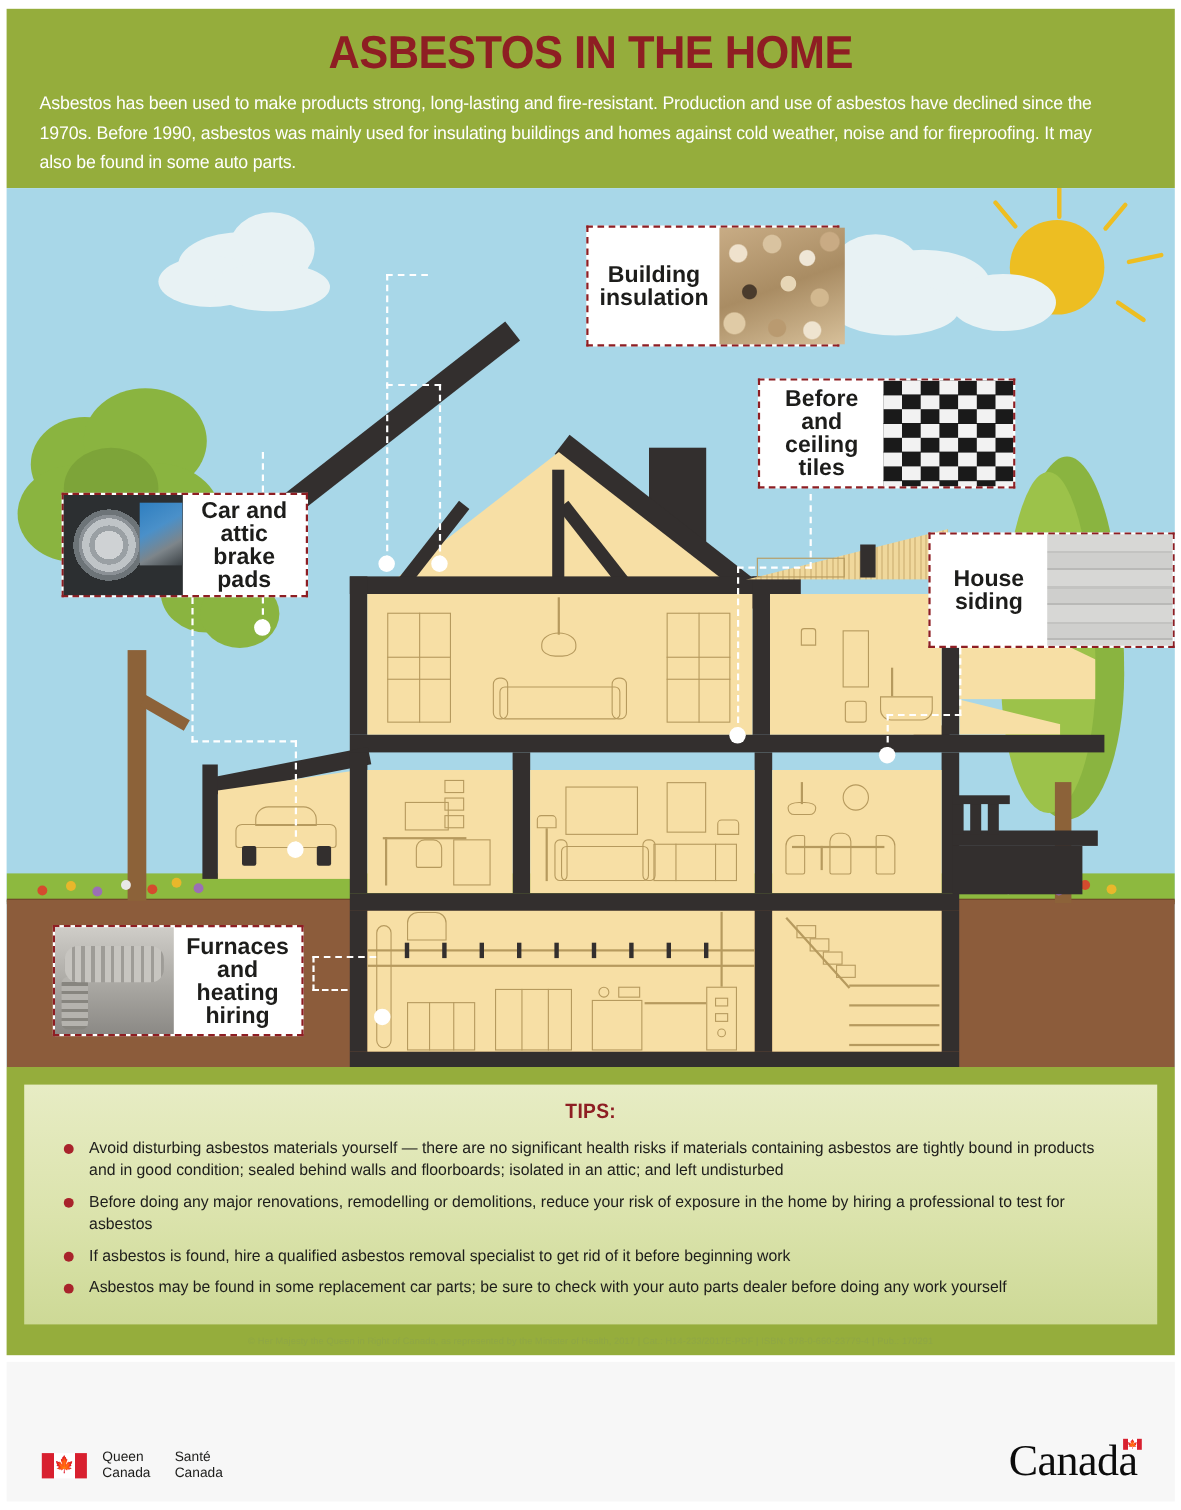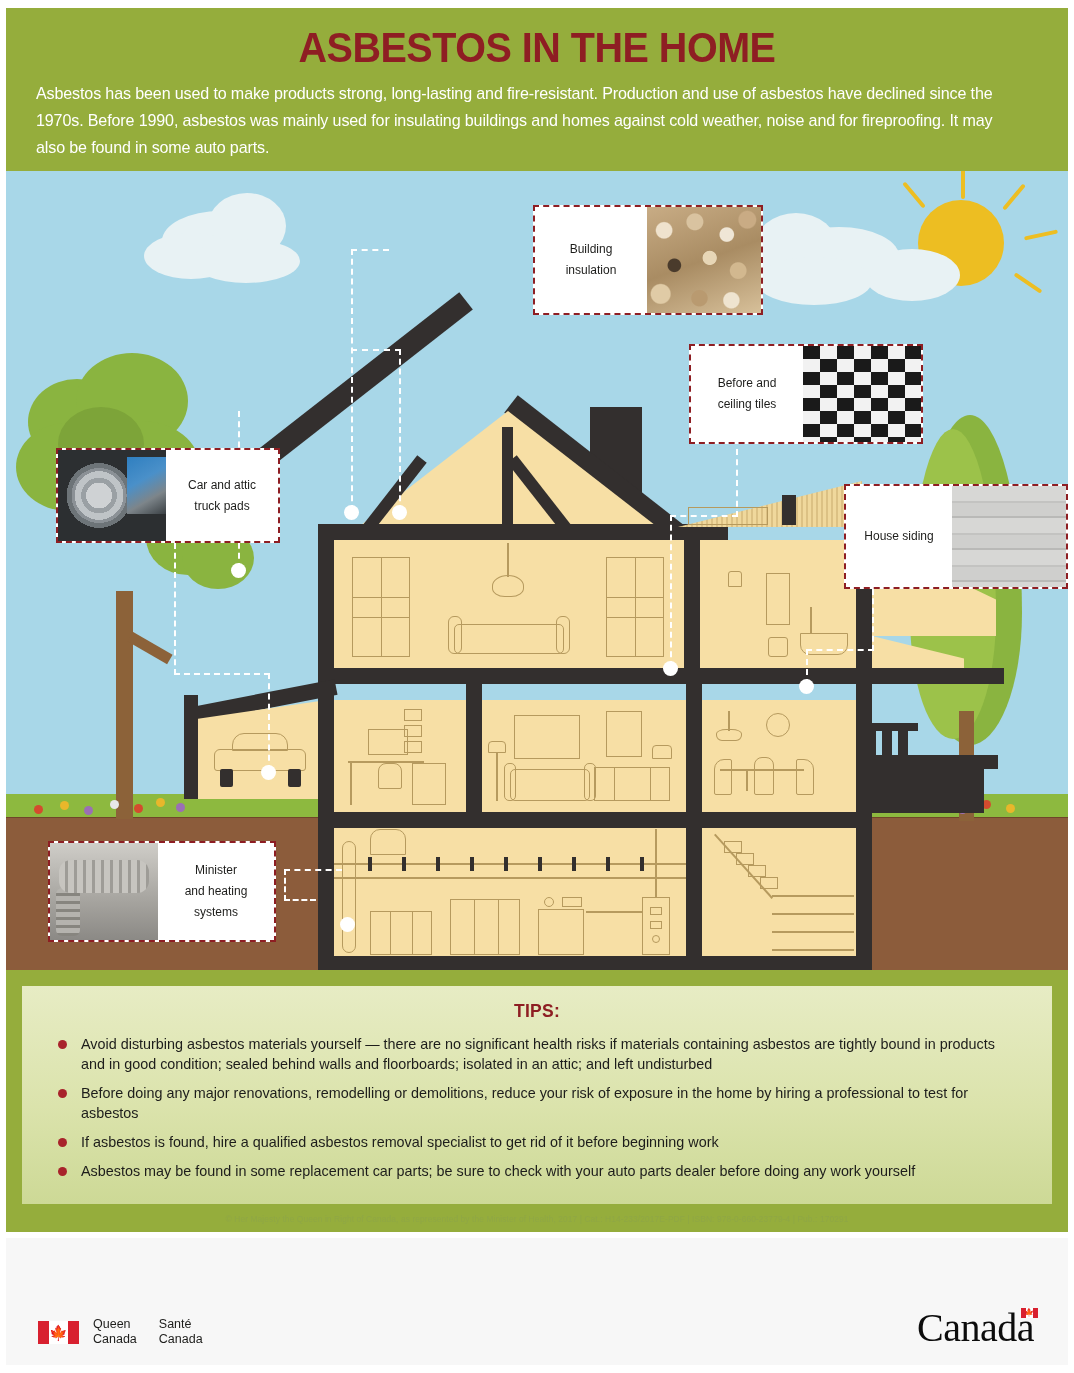--- a/index.html
+++ b/index.html
@@ -70,21 +70,21 @@
   .dot { position: absolute; width: 15px; height: 15px; border-radius: 50%; background: #fff; }
 
   
   .callout {
     position: absolute; display: flex; align-items: stretch;
     border: 2px dashed #8e1e23; background: #ffffff;
   }
   .callout .thumb { flex: 0 0 auto; overflow: hidden; position: relative; }
   .callout .cap {
     flex: 1 1 auto; display: flex; align-items: center; justify-content: center;
-    text-align: center; font-size: 12px; font-weight: normal; color: #1d1d1b;
+    text-align: center; font-size: 21px; font-weight: bold; color: #1d1d1b;
     line-height: 21px; padding: 4px 10px;
   }
 
   
   .tx-brake {
     background: radial-gradient(circle at 38% 50%, #cfd2d4 0 16%, #9aa0a4 16% 22%, #bfc4c7 22% 30%, #8b9196 30% 34%, #6d7478 34% 40%, #2c2f31 40% 100%),
                 linear-gradient(180deg,#1b1c1d 0%,#262a2c 100%);
   }
   .tx-brake::after {
     content:""; position:absolute; right:0; top:8%; width:36%; height:62%;
@@ -503,32 +503,32 @@
         <span>House siding</span>
       </div>
       <div class="thumb tx-siding" style="width:114px;"></div>
     </div>
 
     <div class="callout" style="left:50px; top:277px; width:224px; height:95px;">
       <div class="thumb tx-brake" style="width:108px;"></div>
       <div class="cap">
         <span>
           <span>Car and attic</span><br>
-          <span>truck pads</span>
+          <span>brake pads</span>
         </span>
       </div>
     </div>
 
     <div class="callout" style="left:42px; top:670px; width:228px; height:101px;">
       <div class="thumb tx-furnace" style="width:108px;"></div>
       <div class="cap">
         <span>
-          <span>Minister</span><br>
+          <span>Furnaces</span><br>
           <span>and heating</span><br>
-          <span>systems</span>
+          <span>hiring</span>
         </span>
       </div>
     </div>
 
   </div>
 
   <div class="tips-outer">
     <div class="tips-inner">
       <div class="tips-title">TIPS:</div>
 

